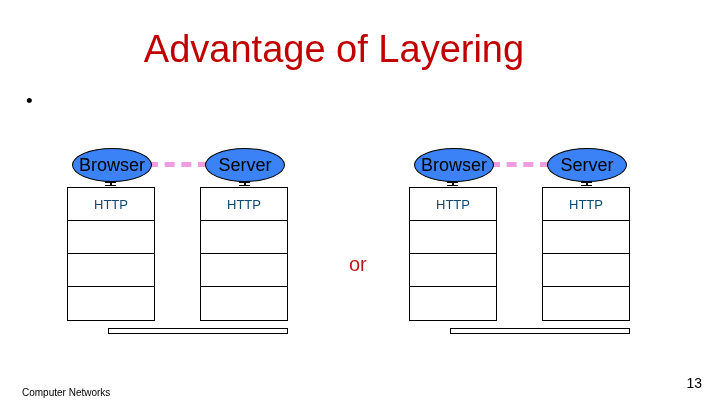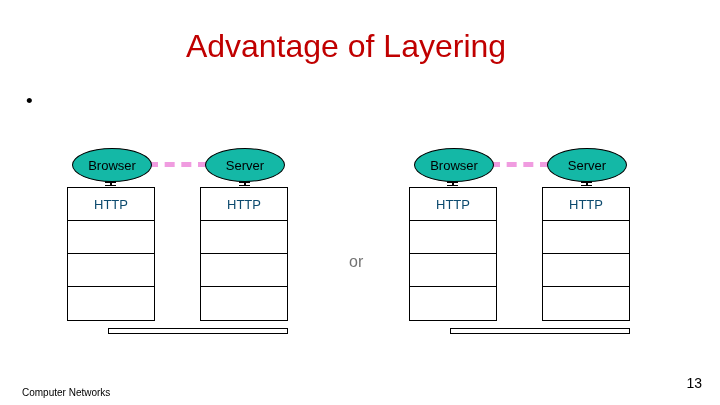--- a/index.html
+++ b/index.html
@@ -15,26 +15,26 @@
     position: relative;
   }
   .slide {
     position: absolute;
     left: 0; top: 0;
     width: 720px;
     height: 405px;
   }
   .title {
     position: absolute;
-    left: 12px;
+    left: 0;
     top: 28px;
     width: 668px;
     text-align: center;
     color: #C00000;
-    font-size: 32px;
+    font-size: 38px;
     font-family: "Liberation Sans", sans-serif;
     letter-spacing: 0px;
   }
   .bullet-row {
     position: absolute;
     left: 26px;
     top: 88px;
     width: 660px;
     display: flex;
     align-items: flex-start;
@@ -72,25 +72,25 @@
   .stack .cell:last-child {
     border-bottom: none;
   }
 
   .oval {
     position: absolute;
     width: 78px;
     height: 32px;
     border: 1.3px solid #000000;
     border-radius: 50%;
-    background: #14b8a6;
+    background: #3b82f6;
     display: flex;
     align-items: center;
     justify-content: center;
-    font-size: 13px;
+    font-size: 18px;
     color: #000000;
     z-index: 5;
   }
 
   
   .connector {
     position: absolute;
     width: 11px;
     height: 8px;
     z-index: 4;
@@ -131,22 +131,22 @@
     position: absolute;
     height: 6px;
     background: #ffffff;
     border: 1.5px solid #000000;
     box-sizing: border-box;
     z-index: 2;
   }
 
   .or-text {
     position: absolute;
-    font-size: 16px;
-    color: #737373;
+    font-size: 20px;
+    color: #b91c1c;
   }
 
   .footer-left {
     position: absolute;
     left: 22px;
     top: 387px;
     font-size: 10px;
     color: #000000;
   }
   .footer-right {

